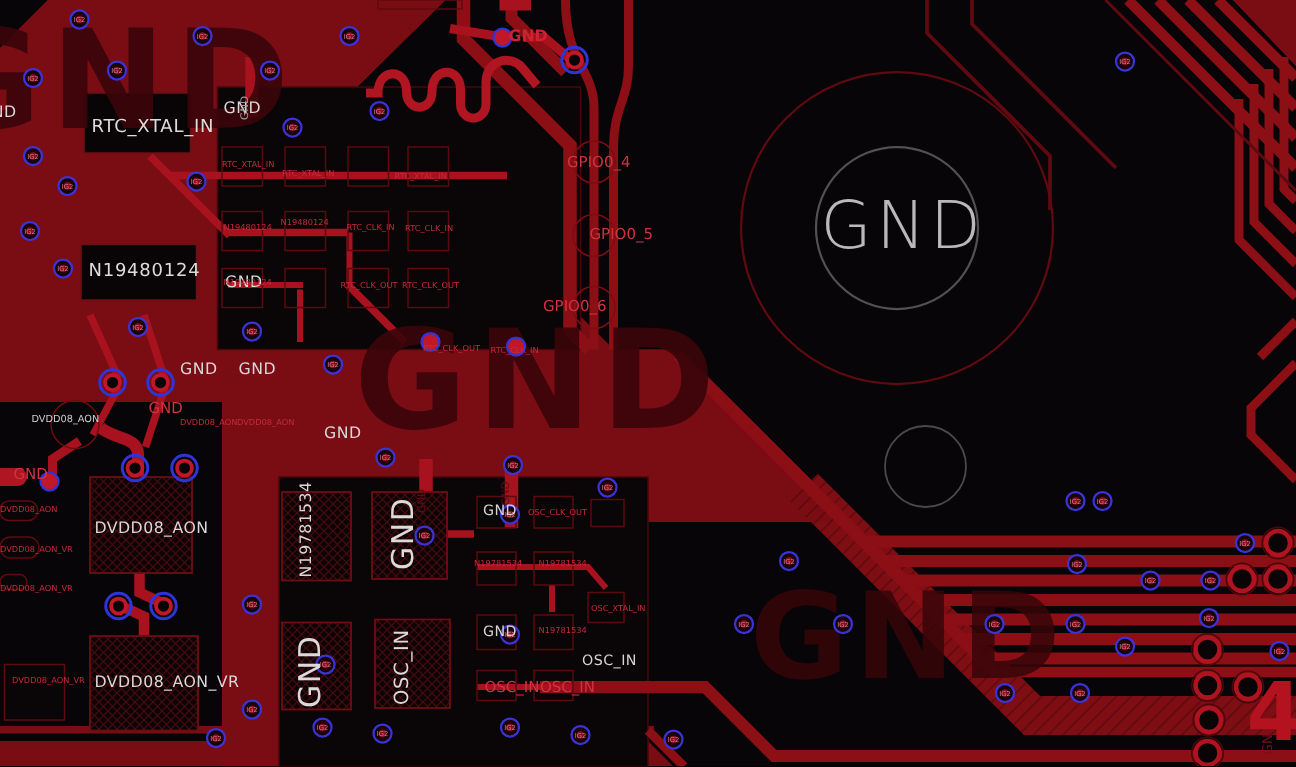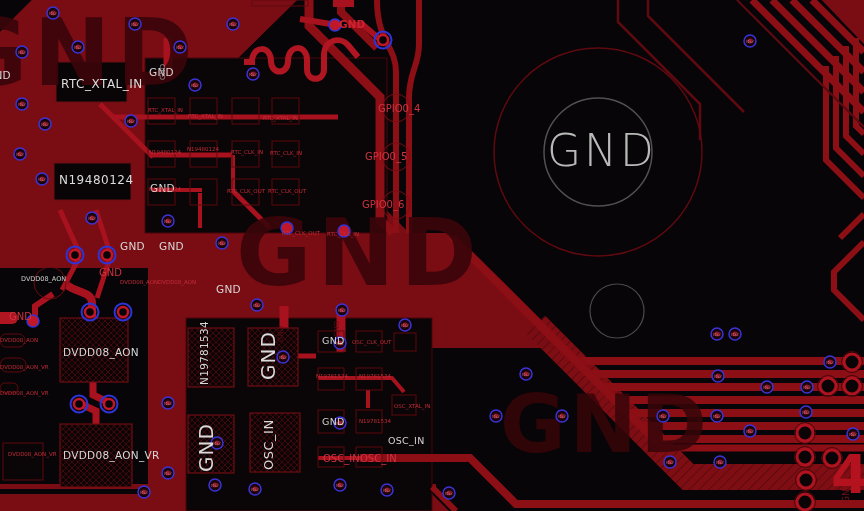--- a/index.html
+++ b/index.html
@@ -514,21 +514,21 @@
       <span class="lb wxl" style="left: 196px; top: 472px; transform-origin: 0px 0px; transform: rotate(-90deg);">GND</span>
       <span class="lb wlg2" style="left: 262px; top: 470px; transform-origin: 0px 0px; transform: rotate(-90deg);">OSC_IN</span>
       <span class="lb gry" style="left: 160px; top: 80px; transform-origin: 0px 0px; transform: rotate(-90deg);">GND</span>
       <span class="lb dkv" style="left: 278px; top: 342px; transform-origin: 0px 0px; transform: rotate(-90deg);">GND</span>
       <span class="lb dkv" style="left: 334px; top: 337px; transform-origin: 0px 0px; transform: rotate(-90deg);">GND</span>
       <span class="lb dkv2" style="left: 842px; top: 503px; transform-origin: 0px 0px; transform: rotate(-90deg);">GND</span>
       <span class="lb rmd" style="left: 339px; top: 19px;">GND</span>
       <span class="lb rsm" style="left: 99px; top: 268px;">GND</span>
       <span class="lb rsm" style="left: 9px; top: 312px;">GND</span>
       <span class="lb rsm" style="left: 378px; top: 104px;">GPIO0_4</span>
-      <span class="lb rsm" style="left: 365px; top: 152px; text-align: right;">GPIO0_5</span>
+      <span class="lb rsm" style="left: 393px; top: 152px; text-align: right;">GPIO0_5</span>
       <span class="lb rsm" style="left: 362px; top: 200px;">GPIO0_6</span>
       <span class="lb rxs" style="left: 148px; top: 108px;">RTC_XTAL_IN</span>
       <span class="lb rxs" style="left: 188px; top: 114px;">RTC_XTAL_IN</span>
       <span class="lb rxs" style="left: 263px; top: 116px;">RTC_XTAL_IN</span>
       <span class="lb rxs" style="left: 149px; top: 150px;">N19480124</span>
       <span class="lb rxs" style="left: 187px; top: 147px;">N19480124</span>
       <span class="lb rxs" style="left: 149px; top: 187px;">N19480124</span>
       <span class="lb rxs" style="left: 231px; top: 150px;">RTC_CLK_IN</span>
       <span class="lb rxs" style="left: 270px; top: 151px;">RTC_CLK_IN</span>
       <span class="lb rxs" style="left: 227px; top: 189px;">RTC_CLK_OUT</span>

